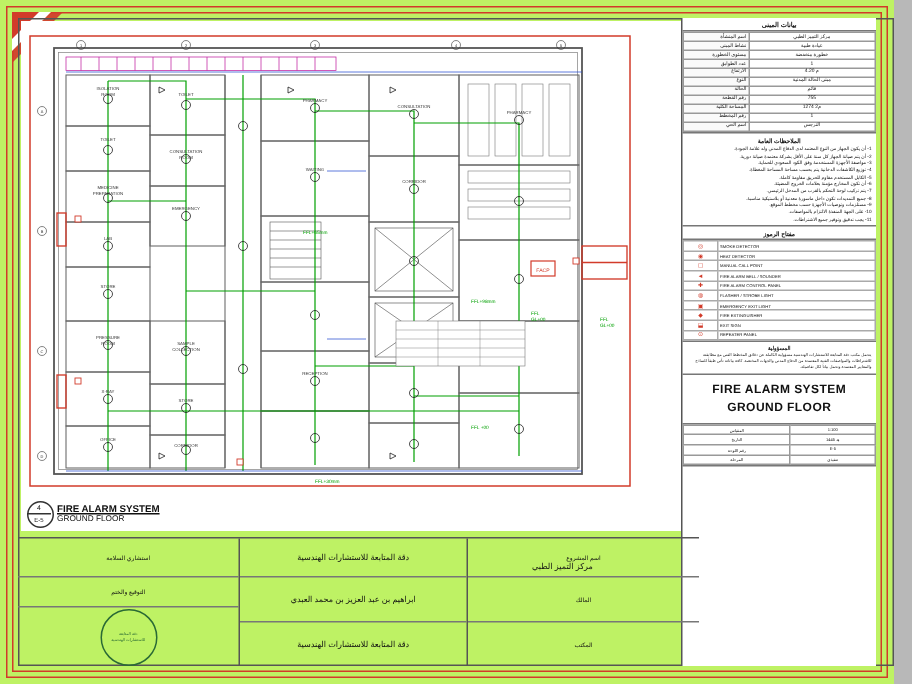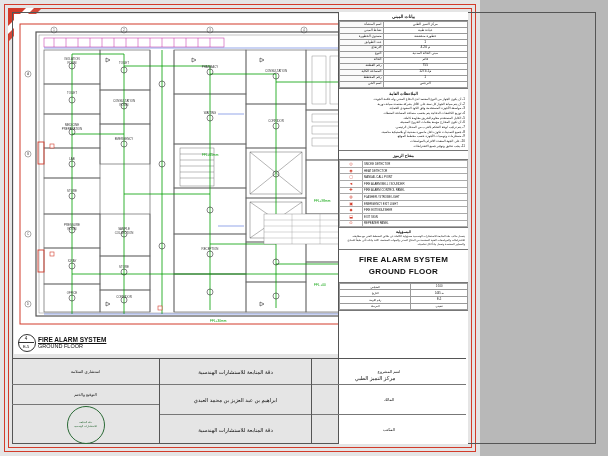--- a/index.html
+++ b/index.html
@@ -1,17 +1,17 @@
 <!DOCTYPE html>
 <html><head>
 <meta charset="utf-8">
 <style>
   html,body{margin:0;padding:0;background:#b8b8b8;}
   body{width:608px;height:456px;overflow:hidden;font-family:"Liberation Sans",sans-serif;}
-  #sheet{position:relative;width:480px;height:456px;background:#e5e5e5;box-sizing:border-box;}
+  #sheet{position:relative;width:596px;height:456px;background:#bef264;box-sizing:border-box;}
 
   
   .outer-border{position:absolute;left:4px;top:4px;right:4px;bottom:4px;border:1px solid #d23b2a;box-sizing:border-box;}
   .inner-border{position:absolute;left:8px;top:8px;right:8px;bottom:8px;border:1px solid #d23b2a;box-sizing:border-box;}
   .corner-tri{position:absolute;left:8px;top:8px;width:0;height:0;border-left:34px solid #d23b2a;border-bottom:34px solid transparent;opacity:.92;}
   .corner-tri2{position:absolute;left:8px;top:8px;width:0;height:0;border-left:26px solid #ffffff;border-bottom:26px solid transparent;}
   .corner-tri3{position:absolute;left:8px;top:8px;width:0;height:0;border-left:18px solid #d23b2a;border-bottom:18px solid transparent;}
 
   
   .frame{position:absolute;left:12px;top:12px;width:584px;height:432px;border:1px solid #555;box-sizing:border-box;}

